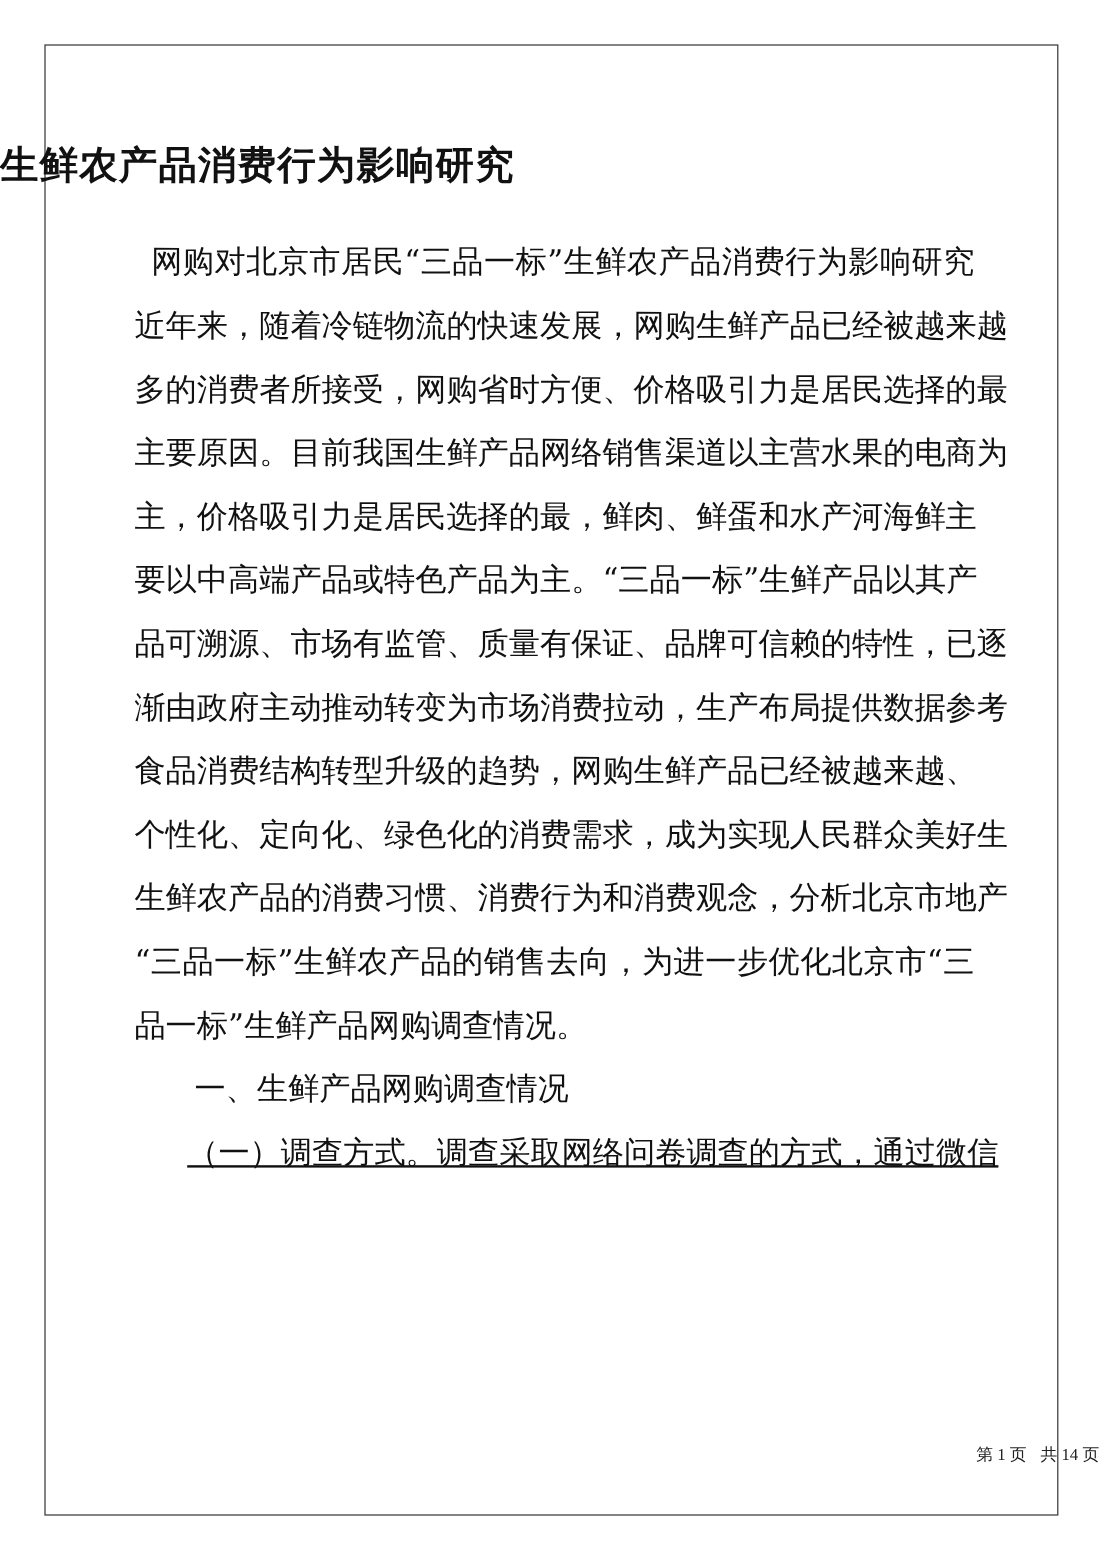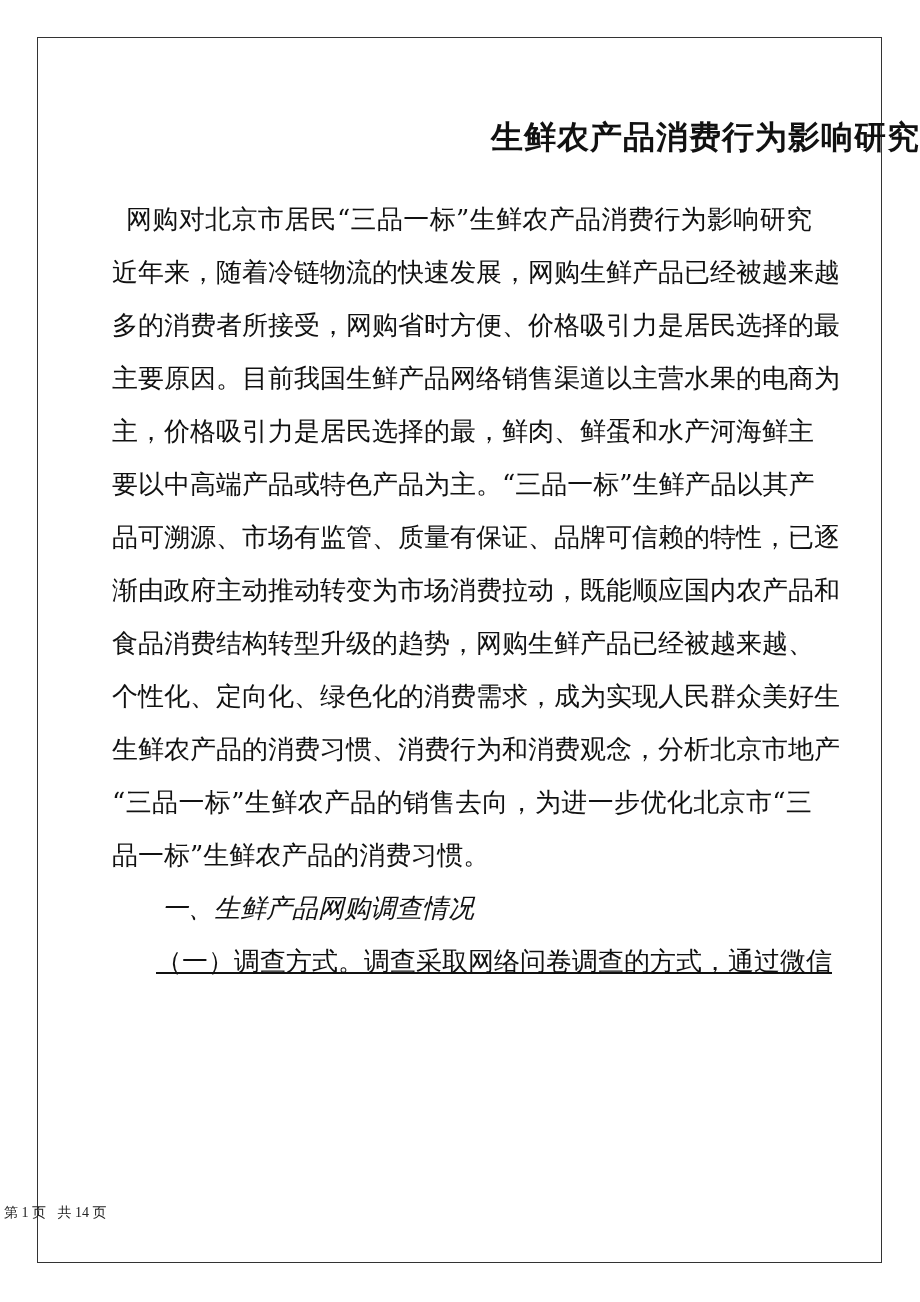--- a/index.html
+++ b/index.html
@@ -22,21 +22,21 @@
       width: 845px;
       height: 1226px;
       border: 1px solid #333333;
       box-sizing: border-box;
     }
     .doc-title {
       position: absolute;
       left: 0;
       right: 0;
       top: 112px;
-      text-align: right;
+      text-align: left;
       font-size: 32px;
       font-weight: bold;
       letter-spacing: 1px;
       line-height: 50px;
     }
     .body-text {
       position: absolute;
       left: 112px;
       top: 193px;
       width: 700px;
@@ -47,28 +47,28 @@
       display: block;
       white-space: nowrap;
       height: 53px;
       text-align: justify;
       text-align-last: justify;
     }
     .line.last {
       text-align-last: left;
     }
     .line.indent1 { padding-left: 14px; }
-    .line.indent2 { padding-left: 50px; font-style: italic; }
+    .line.indent2 { padding-left: 50px; }
     .line.indent3 { padding-left: 44px; text-decoration: underline; }
     .footer {
       position: absolute;
       left: 0;
       right: 0;
       top: 1204px;
-      text-align: left;
+      text-align: right;
       font-size: 14px;
       color: #222;
       font-family: "Liberation Serif", "DejaVu Serif", serif;
     }
     .footer span { margin: 0 4px; }
   </style>
 </head>
 <body>
 
 <div class="page-frame"></div>
@@ -76,26 +76,26 @@
 <h1 class="doc-title" style="margin:0;">生鲜农产品消费行为影响研究</h1>
 
 <div class="body-text">
   <span class="line indent1">网购对北京市居民“三品一标”生鲜农产品消费行为影响研究</span>
   <span class="line">近年来，随着冷链物流的快速发展，网购生鲜产品已经被越来越</span>
   <span class="line">多的消费者所接受，网购省时方便、价格吸引力是居民选择的最</span>
   <span class="line">主要原因。目前我国生鲜产品网络销售渠道以主营水果的电商为</span>
   <span class="line">主，价格吸引力是居民选择的最，鲜肉、鲜蛋和水产河海鲜主</span>
   <span class="line">要以中高端产品或特色产品为主。“三品一标”生鲜产品以其产</span>
   <span class="line">品可溯源、市场有监管、质量有保证、品牌可信赖的特性，已逐</span>
-  <span class="line">渐由政府主动推动转变为市场消费拉动，既能顺应国内农产品和</span>
+  <span class="line">渐由政府主动推动转变为市场消费拉动，生产布局提供数据参考</span>
   <span class="line">食品消费结构转型升级的趋势，网购生鲜产品已经被越来越、</span>
   <span class="line">个性化、定向化、绿色化的消费需求，成为实现人民群众美好生</span>
   <span class="line">生鲜农产品的消费习惯、消费行为和消费观念，分析北京市地产</span>
   <span class="line">“三品一标”生鲜农产品的销售去向，为进一步优化北京市“三</span>
-  <span class="line last">品一标”生鲜农产品的消费习惯。</span>
+  <span class="line last">品一标”生鲜产品网购调查情况。</span>
   <span class="line last indent2">一、生鲜产品网购调查情况</span>
   <span class="line indent3">（一）调查方式。调查采取网络问卷调查的方式，通过微信</span>
 </div>
 
 <div class="footer">
   <span>第 1 页</span>
   <span>共 14 页</span>
 </div>
 
 </body></html>

